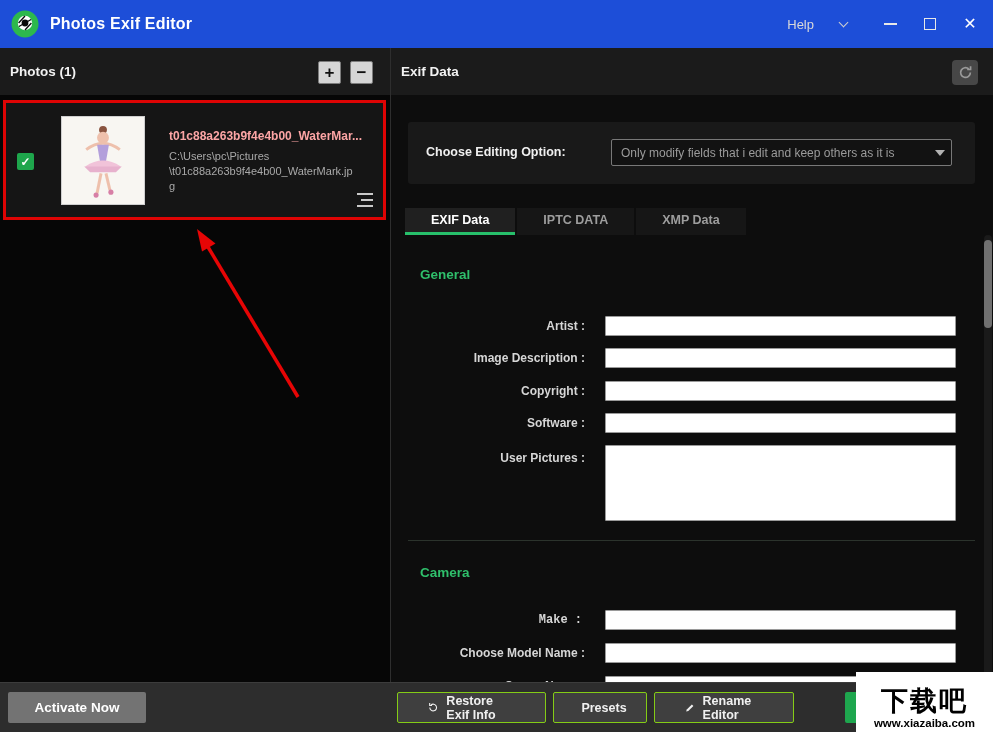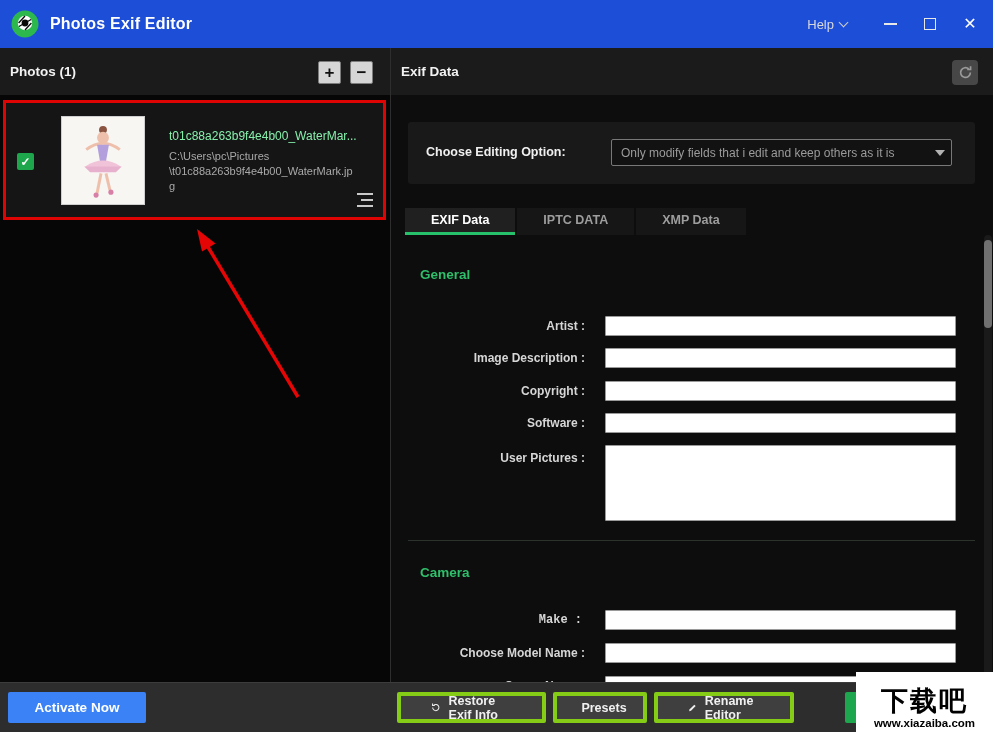--- a/index.html
+++ b/index.html
@@ -4,21 +4,21 @@
 <style>
   html,body{margin:0;padding:0;background:#000;}
   *{box-sizing:border-box;font-family:"Liberation Sans",sans-serif;}
   .app{position:relative;width:993px;height:732px;background:#0a0a0a;overflow:hidden;}
 
   
   .titlebar{position:absolute;left:0;top:0;width:993px;height:48px;background:#1d4ed8;display:flex;align-items:center;z-index:5;}
   .logo{width:30px;height:30px;margin-left:10px;flex:0 0 auto;}
   .app-title{color:#fff;font-size:16px;font-weight:700;margin-left:10px;letter-spacing:.2px;}
   .tb-spacer{flex:1;}
-  .help-menu{display:flex;align-items:center;color:#d9d9d9;font-size:13px;margin-right:26px;cursor:default;}
+  .help-menu{display:flex;align-items:center;color:#d9d9d9;font-size:13px;margin-right:26px;cursor:default;gap:20px;}
   .chev{width:7px;height:7px;border-right:1.5px solid #cfcfcf;border-bottom:1.5px solid #cfcfcf;transform:rotate(45deg);margin-left:6px;margin-top:-3px;}
   .winbtn{width:34px;height:30px;display:flex;align-items:center;justify-content:center;margin-right:6px;color:#e8e8e8;}
   .min-glyph{width:13px;height:2px;background:#e8e8e8;}
   .max-glyph{width:12px;height:12px;border:1.6px solid #e8e8e8;}
   .close-glyph{font-size:16px;line-height:16px;color:#fff;}
 
   
   .left-header{position:absolute;left:0;top:48px;width:390px;height:47px;background:#1b1b1b;display:flex;align-items:center;}
   .left-header .lbl{color:#f2f2f2;font-size:13.5px;font-weight:700;margin-left:10px;}
   .sq-btn{position:absolute;top:13px;width:23px;height:23px;background:#d6d6d6;border:1px solid #7c7c7c;border-radius:2px;display:flex;align-items:center;justify-content:center;font-size:17px;font-weight:700;color:#101010;line-height:1;}
@@ -28,21 +28,21 @@
   .right-header .lbl{color:#f2f2f2;font-size:13.5px;font-weight:700;margin-left:10px;}
   .refresh-btn{position:absolute;right:15px;top:12px;width:26px;height:25px;background:#474747;border-radius:4px;display:flex;align-items:center;justify-content:center;}
   .vdivider{position:absolute;left:390px;top:48px;height:634px;width:1px;background:#2e2e2e;z-index:4;}
 
   
   .left-body{position:absolute;left:0;top:95px;width:390px;height:587px;background:#060606;}
   .photo-item{position:absolute;left:3px;top:5px;width:383px;height:120px;background:#151515;border:3px solid #de0404;display:flex;align-items:center;}
   .pcheck{position:absolute;left:11px;top:50px;width:17px;height:17px;background:#1ea64c;border-radius:2px;color:#fff;font-size:12px;font-weight:700;display:flex;align-items:center;justify-content:center;}
   .pthumb{position:absolute;left:55px;top:13px;width:84px;height:89px;background:#f7f5f1;border:1px solid #cfcfcf;}
   .ptext{position:absolute;left:163px;top:26px;width:212px;}
-  .pname{color:#86efac;font-size:12px;font-weight:400;margin-bottom:6px;white-space:nowrap;overflow:hidden;}
+  .pname{color:#fca5a5;font-size:12px;font-weight:700;margin-bottom:6px;white-space:nowrap;overflow:hidden;}
   .ppath{color:#a9a9a9;font-size:11px;line-height:1.35;}
   .pmenu{position:absolute;right:10px;bottom:10px;width:18px;height:14px;display:flex;flex-direction:column;justify-content:space-between;align-items:flex-end;}
   .pmenu span{display:block;height:2px;background:#c9c9c9;}
   .pmenu .l1{width:16px;}.pmenu .l2{width:12px;}.pmenu .l3{width:16px;}
 
   
   .right-body{position:absolute;left:391px;top:95px;width:602px;height:587px;background:#0d0d0d;}
   .edit-box{position:absolute;left:17px;top:27px;width:567px;height:62px;background:#191919;border-radius:3px;}
   .edit-label{position:absolute;left:18px;top:23px;color:#f0f0f0;font-size:12.5px;font-weight:700;}
   .dropdown{position:absolute;right:23px;top:17px;width:341px;height:27px;background:#121212;border:1px solid #787878;border-radius:2px;display:flex;align-items:center;}
@@ -59,22 +59,22 @@
   .frow-label{position:absolute;width:180px;text-align:right;color:#d6d6d6;font-size:12px;font-weight:700;}
   .finput{position:absolute;left:214px;width:351px;height:20px;background:#fff;border:1px solid #9a9a9a;border-radius:1px;padding:0 5px;font-size:12px;color:#222;}
   .ftextarea{position:absolute;left:214px;width:351px;height:76px;background:#fff;border:1px solid #9a9a9a;border-radius:1px;resize:none;font-size:12px;color:#222;}
   .sec-divider{position:absolute;left:17px;width:567px;height:1px;background:#2b332c;}
 
   .scroll-track{position:absolute;right:1px;top:140px;width:8px;height:447px;background:#1a1a1a;border-radius:4px;}
   .scroll-thumb{position:absolute;right:1px;top:145px;width:8px;height:88px;background:#707070;border-radius:4px;}
 
   
   .bottombar{position:absolute;left:0;top:682px;width:993px;height:50px;background:#2d2d2d;border-top:1px solid #3c3c3c;z-index:10;}
-  .activate-btn{position:absolute;left:8px;top:9px;width:138px;height:31px;background:#3b82f6;border-radius:2px;color:#fff;font-size:13.5px;font-weight:700;display:flex;align-items:center;justify-content:center;}
-  .bb-btn{position:absolute;top:9px;height:31px;background:#3f3f3f;border:4px solid #84cc16;border-radius:2px;color:#f0f0f0;font-size:12.5px;font-weight:700;display:flex;align-items:center;justify-content:center;gap:8px;padding:0 30px;}
+  .activate-btn{position:absolute;left:8px;top:9px;width:138px;height:31px;background:#737373;border-radius:2px;color:#fff;font-size:13.5px;font-weight:700;display:flex;align-items:center;justify-content:center;}
+  .bb-btn{position:absolute;top:9px;height:31px;background:#3f3f3f;border:1px solid #84cc16;border-radius:2px;color:#f0f0f0;font-size:12.5px;font-weight:700;display:flex;align-items:center;justify-content:center;gap:8px;padding:0 30px;}
   .bb-restore{left:397px;width:149px;}
   .bb-presets{left:553px;width:94px;}
   .bb-rename{left:654px;width:140px;}
   .bb-green{position:absolute;left:845px;top:9px;width:148px;height:31px;background:#1ea64e;border-radius:2px;z-index:11;}
 
   
   .arrow-overlay{position:absolute;left:0;top:0;width:993px;height:732px;pointer-events:none;z-index:30;}
   .watermark{position:absolute;left:856px;top:672px;width:137px;height:72px;background:#fff;z-index:50;display:flex;flex-direction:column;align-items:center;justify-content:center;}
   .wm-big{color:#000;font-size:27px;font-weight:900;letter-spacing:2px;line-height:1.05;}
   .wm-small{color:#000;font-size:11.5px;font-weight:700;margin-top:2px;}

